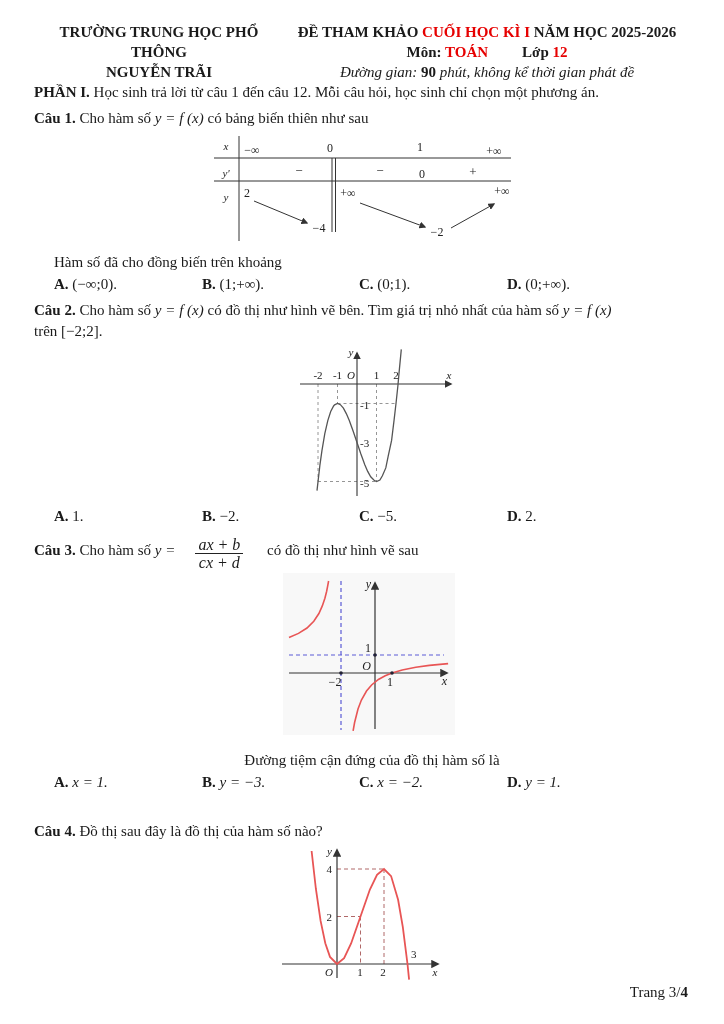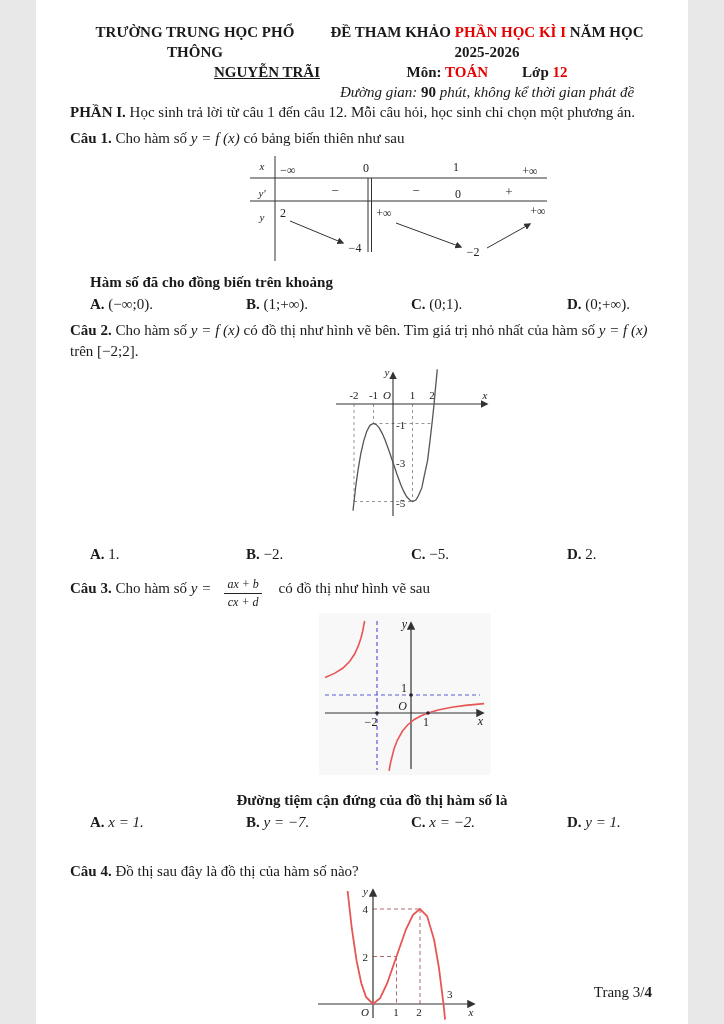--- a/index.html
+++ b/index.html
@@ -1,60 +1,60 @@
 <!DOCTYPE html>
 <html><head>
 <meta charset="utf-8">
 <style>
   html,body{margin:0;padding:0;background:#e8e8e8;}
   .page{
-    position:relative;width:652px;height:1024px;margin:0 auto;
+    position:relative;width:724px;height:1024px;margin:0 auto;
     background:#ffffff;box-sizing:border-box;
     padding:22px 34px 0 34px;
     font-family:"Liberation Serif","DejaVu Serif",serif;
     font-size:15px;color:#1a1a1a;overflow:hidden;
   }
   .hdr{display:flex;}
   .hdr-left{width:250px;text-align:center;font-weight:bold;line-height:20px;}
   .hdr-right{flex:1;text-align:center;line-height:20px;}
   .hdr-right .l1{font-weight:bold;}
-  .underline{text-decoration:underline;text-align:right;}
+  .underline{}
   .red{color:#e60000;}
   .it{font-style:italic;}
   .b{font-weight:bold;}
   p{margin:0;line-height:21px;}
   .part{}
   .qline{margin-top:5px;}
-  .indent{padding-left:20px;font-weight:bold;}
-  .opts{display:grid;grid-template-columns:148px 157px 148px 1fr;padding-left:20px;line-height:22px;gap:8px;}
+  .indent{padding-left:20px;}
+  .opts{display:grid;grid-template-columns:148px 157px 148px 1fr;padding-left:20px;line-height:22px;}
   .m{font-style:italic;font-family:"Liberation Serif",serif;}
   .fig{line-height:0;}
   .fig1{margin:4px 0 0 172px;}
   .fig2{margin:4px 0 0 262px;}
   .fig3{margin:2px 0 0 249px;}
   .fig4{margin:2px 0 0 244px;}
-  .frac{display:inline-block;text-align:center;vertical-align:-13px;margin:0 13px;line-height:17px;font-size:12px;}
+  .frac{display:inline-block;text-align:center;vertical-align:-13px;margin:0 20px;line-height:17px;font-size:16px;}
   .frac .num{display:block;border-bottom:1px solid #222;padding:0 3px;}
   .frac .den{display:block;padding:0 3px;}
   .q3stem{margin-top:4px;line-height:38px;}
   .footer{position:absolute;right:36px;top:984px;}
   svg text{font-family:"Liberation Serif","DejaVu Serif",serif;fill:#222;}
 </style>
 </head>
 <body>
 
 <div class="page">
 
   <div class="hdr">
     <div class="hdr-left">
       <div>TRƯỜNG TRUNG HỌC PHỔ THÔNG</div>
       <div class="underline">NGUYỄN TRÃI</div>
     </div>
     <div class="hdr-right">
-      <div class="l1"><span>ĐỀ THAM KHẢO </span><span class="red">PHẦN HỌC KÌ I</span><span> NĂM HỌC 2025-2026</span></div>
+      <div class="l1"><span>ĐỀ THAM KHẢO </span><span class="red">CUỐI HỌC KÌ I</span><span> NĂM HỌC 2025-2026</span></div>
       <div class="l1"><span>Môn: </span><span class="red">TOÁN</span><span style="display:inline-block;width:34px;"></span><span>Lớp </span><span class="red">12</span></div>
       <div class="it"><span>Đường gian: </span><span class="b" style="font-style:normal;">90</span><span> phút, không kể thời gian phát đề</span></div>
     </div>
   </div>
 
   <p class="part"><span class="b">PHẦN I.</span><span> Học sinh trả lời từ câu 1 đến câu 12. Mỗi câu hỏi, học sinh chỉ chọn một phương án.</span></p>
 
   <p class="qline"><span class="b">Câu 1.</span><span> Cho hàm số </span><span class="m">y = f (x)</span><span> có bảng biến thiên như sau</span></p>
 
   <div class="fig fig1">
@@ -129,21 +129,21 @@
       <text x="80.5" y="33" font-size="11" text-anchor="middle">1</text>
       <text x="100" y="33" font-size="11" text-anchor="middle">2</text>
       <text x="153" y="33" font-size="11" font-style="italic" text-anchor="middle">x</text>
       <text x="55" y="10" font-size="11" font-style="italic" text-anchor="middle">y</text>
       <text x="64" y="63" font-size="11">-1</text>
       <text x="64" y="101" font-size="11">-3</text>
       <text x="64" y="141" font-size="11">-5</text>
     </svg>
   </div>
 
-  <div class="opts" style="margin-top:25px;">
+  <div class="opts" style="margin-top:7px;">
     <span><span class="b">A.</span> <span>1.</span></span>
     <span><span class="b">B.</span> <span>−2.</span></span>
     <span><span class="b">C.</span> <span>−5.</span></span>
     <span><span class="b">D.</span> <span>2.</span></span>
   </div>
 
   <p class="q3stem"><span class="b">Câu 3.</span><span>  Cho hàm số </span><span class="m">y =</span><span class="frac"><span class="num m">ax + b</span><span class="den m">cx + d</span></span><span> có đồ thị như hình vẽ sau</span></p>
 
   <div class="fig fig3">
     <svg width="172" height="162" viewBox="0 0 172 162">
@@ -172,21 +172,21 @@
       <text x="88" y="97" font-size="12" font-style="italic" text-anchor="end">O</text>
       <text x="52" y="113" font-size="12" text-anchor="middle">−2</text>
       <text x="107" y="113" font-size="12" text-anchor="middle">1</text>
       <text x="164" y="112" font-size="12" font-style="italic" text-anchor="end">x</text>
     </svg>
   </div>
 
   <p class="indent" style="margin-top:15px;text-align:center;">Đường tiệm cận đứng của đồ thị hàm số là</p>
   <div class="opts">
     <span><span class="b">A.</span> <span class="m">x = 1.</span></span>
-    <span><span class="b">B.</span> <span class="m">y = −7.</span></span>
+    <span><span class="b">B.</span> <span class="m">y = −3.</span></span>
     <span><span class="b">C.</span> <span class="m">x = −2.</span></span>
     <span><span class="b">D.</span> <span class="m">y = 1.</span></span>
   </div>
 
   <p style="margin-top:28px;"><span class="b">Câu 4.</span><span>  Đồ thị sau đây là đồ thị của hàm số nào?</span></p>
 
   <div class="fig fig4">
     <svg width="168" height="138" viewBox="0 0 168 138">
       <defs>
         <marker id="arrD" viewBox="0 0 10 10" refX="8" refY="5" markerWidth="7" markerHeight="7" orient="auto">

